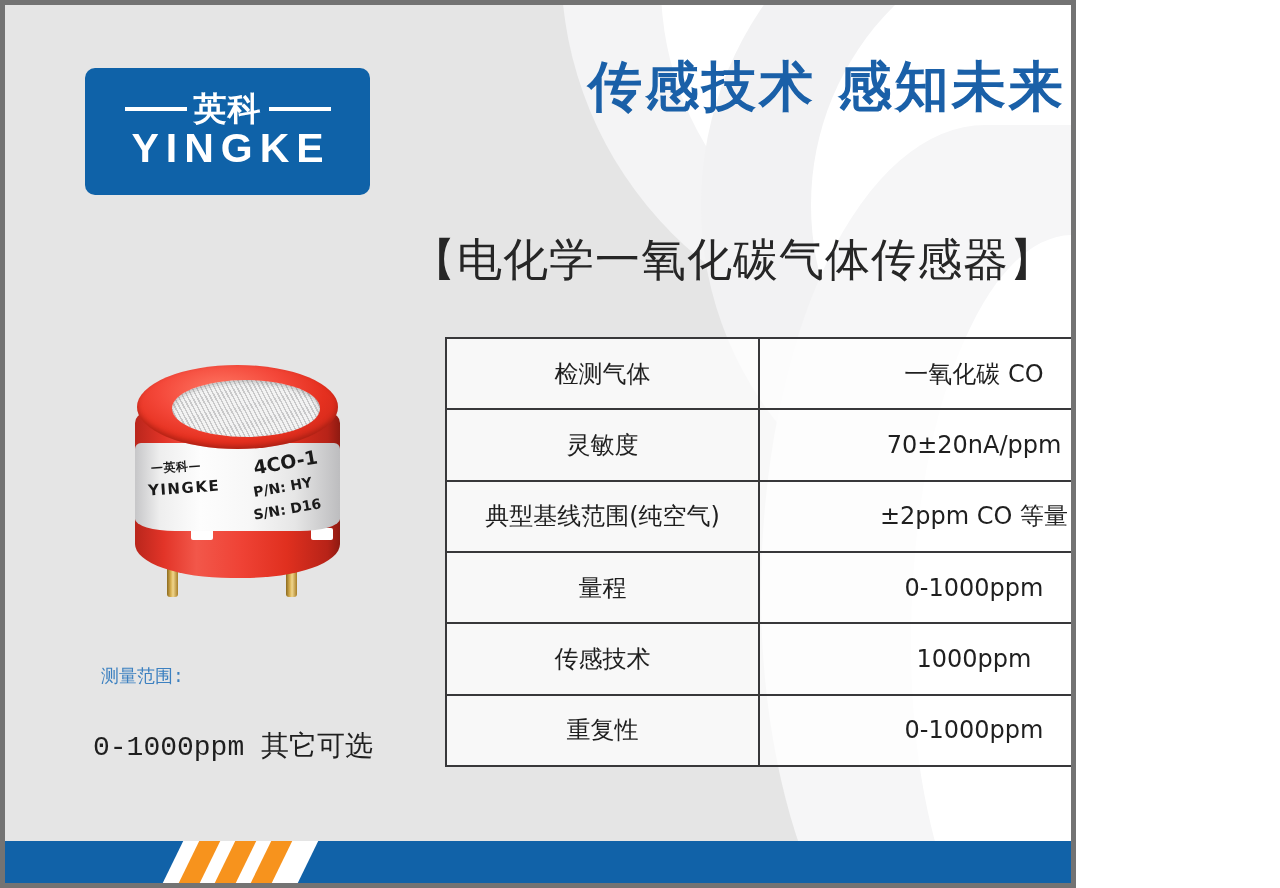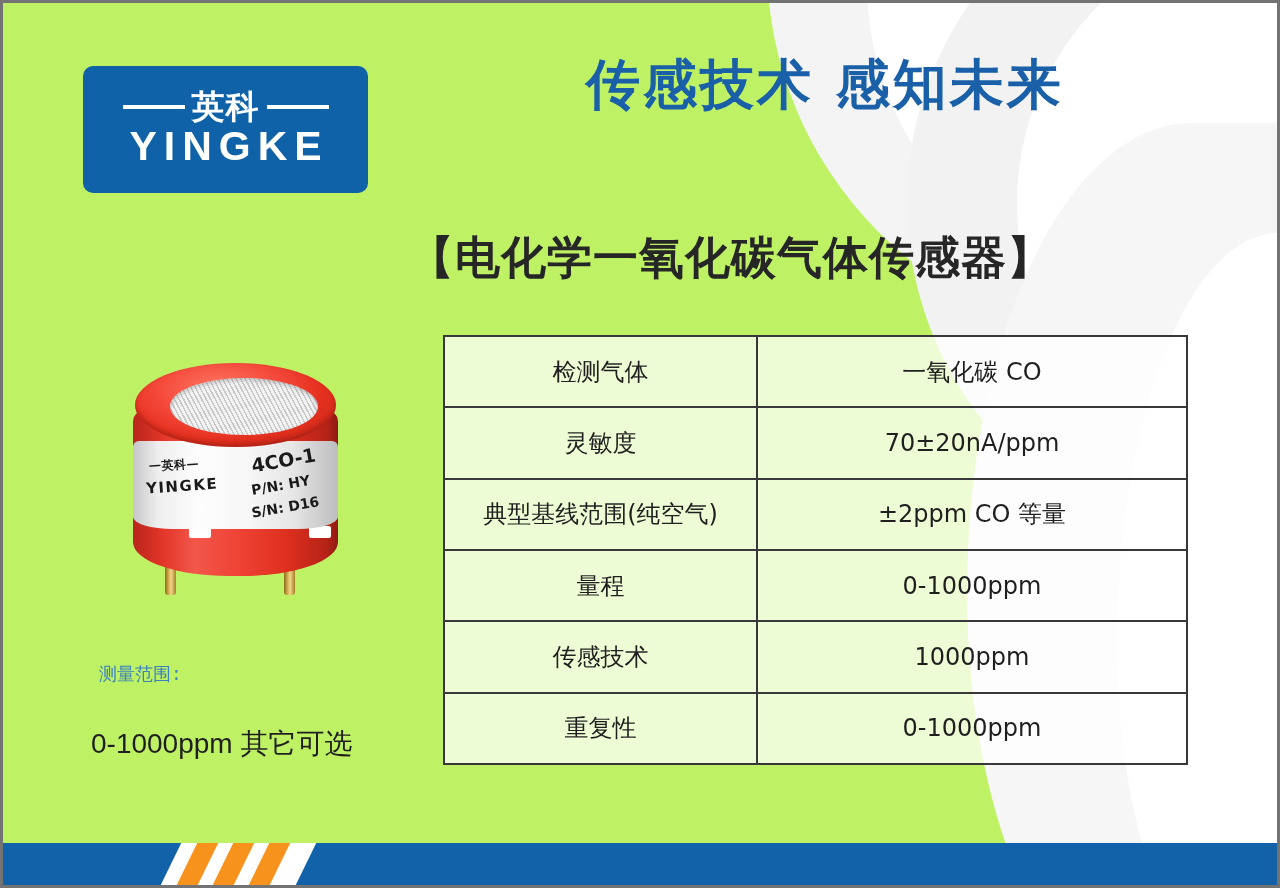--- a/index.html
+++ b/index.html
@@ -7,24 +7,24 @@
   body {
     width: 1280px;
     height: 888px;
     font-family: "Liberation Sans", "DejaVu Sans", sans-serif;
     background: #ffffff;
     overflow: hidden;
   }
 
   #slide {
     position: relative;
-    width: 1280px;
+    width: 1076px;
     height: 888px;
-    background: #bef264;
-    border: 3px solid #737373;
+    background: #e5e5e5;
+    border: 5px solid #737373;
     overflow: hidden;
   }
 
   
   .swoosh {
     position: absolute;
     border-radius: 50%;
     pointer-events: none;
   }
   .swoosh-a {
@@ -110,21 +110,21 @@
     letter-spacing: 3px;
     white-space: nowrap;
     font-family: "DejaVu Sans", sans-serif;
   }
 
   
   #product-title {
     position: absolute;
     left: 406px; top: 225px;
     font-size: 45px;
-    font-weight: bold;
+    font-weight: normal;
     color: #262626;
     letter-spacing: 1px;
     white-space: nowrap;
     font-family: "DejaVu Sans", sans-serif;
     text-align: right;
   }
 
   
   #spec-table {
     position: absolute;
@@ -155,21 +155,21 @@
     font-size: 18px;
     color: #3c80c0;
     font-family: Liberation Mono, monospace;
     white-space: nowrap;
   }
   #range-value {
     position: absolute;
     left: 88px; top: 722px;
     font-size: 28px;
     color: #1f1f1f;
-    font-family: Liberation Sans, sans-serif;
+    font-family: Liberation Mono, monospace;
     white-space: nowrap;
   }
 
   
   #sensor {
     position: absolute;
     left: 124px; top: 356px;
     width: 220px; height: 250px;
   }
   .pin {

